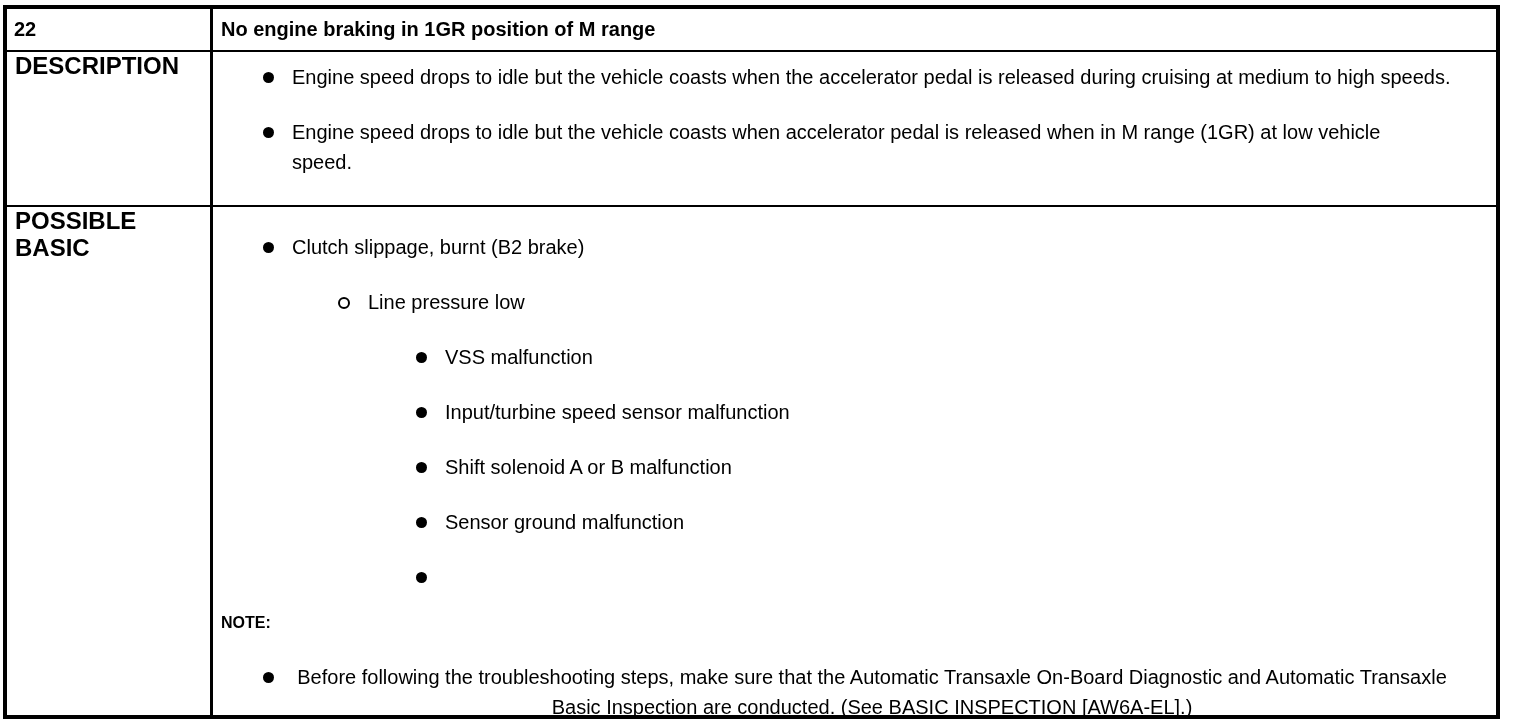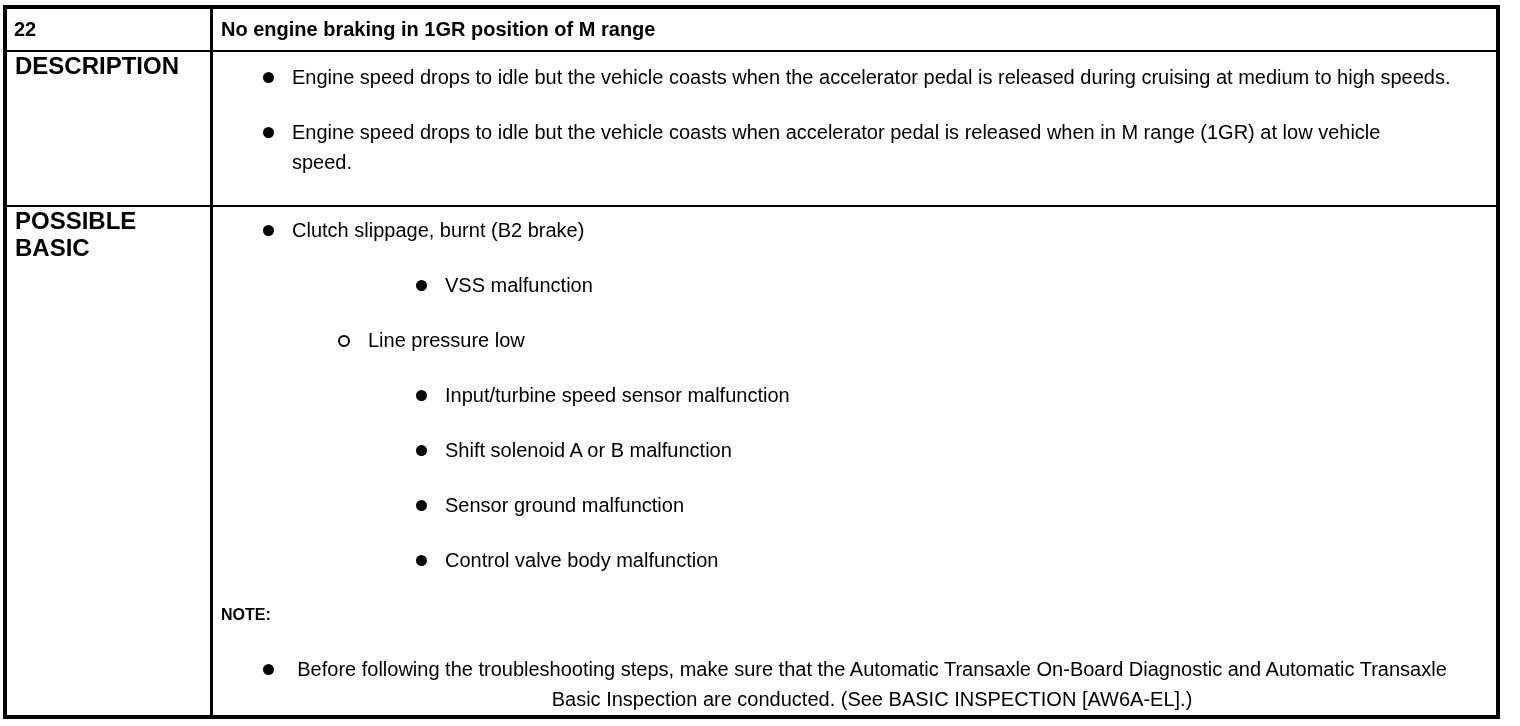--- a/index.html
+++ b/index.html
@@ -56,21 +56,21 @@
     font-weight: bold;
     line-height: 27px;
   }
   .label-cell .label-text { max-width: 150px; }
 
   .content-cell {
     padding: 10px 10px 0 8px;
     font-size: 20px;
     line-height: 30px;
   }
-  .content-cell.cause { padding-top: 8px; }
+  .content-cell.cause { padding-top: 16px; margin-top: 9px; }
 
   .li {
     display: flex;
     align-items: flex-start;
     margin-bottom: 25px;
   }
   .li .marker {
     flex: 0 0 auto;
     width: 11px;
     height: 11px;
@@ -120,43 +120,42 @@
     </div>
 
     <div class="cell col-left label-cell">
       <span class="label-text">POSSIBLE BASIC</span>
     </div>
     <div class="cell content-cell cause">
       <div class="li l1">
         <span class="marker filled"></span>
         <span class="txt">Clutch slippage, burnt (B2 brake)</span>
       </div>
+      <div class="li l2">
+        <span class="marker open"></span>
+        <span class="txt">Line pressure low</span>
+      </div>
       <div class="li l3">
         <span class="marker filled"></span>
         <span class="txt">VSS malfunction</span>
-      </div>
-      <div class="li l2">
-        <span class="marker open"></span>
-        <span class="txt">Line pressure low</span>
       </div>
       <div class="li l3">
         <span class="marker filled"></span>
         <span class="txt">Input/turbine speed sensor malfunction</span>
       </div>
       <div class="li l3">
         <span class="marker filled"></span>
         <span class="txt">Shift solenoid A or B malfunction</span>
       </div>
       <div class="li l3">
         <span class="marker filled"></span>
         <span class="txt">Sensor ground malfunction</span>
       </div>
       <div class="li l3">
         <span class="marker filled"></span>
-        <span class="txt">Control valve body malfunction</span>
       </div>
 
       <div class="note-label">NOTE:</div>
 
       <div class="li l1">
         <span class="marker filled"></span>
         <span class="txt note-width">Before following the troubleshooting steps, make sure that the Automatic Transaxle On-Board Diagnostic and Automatic Transaxle Basic Inspection are conducted. (See BASIC INSPECTION [AW6A-EL].)</span>
       </div>
     </div>
 

